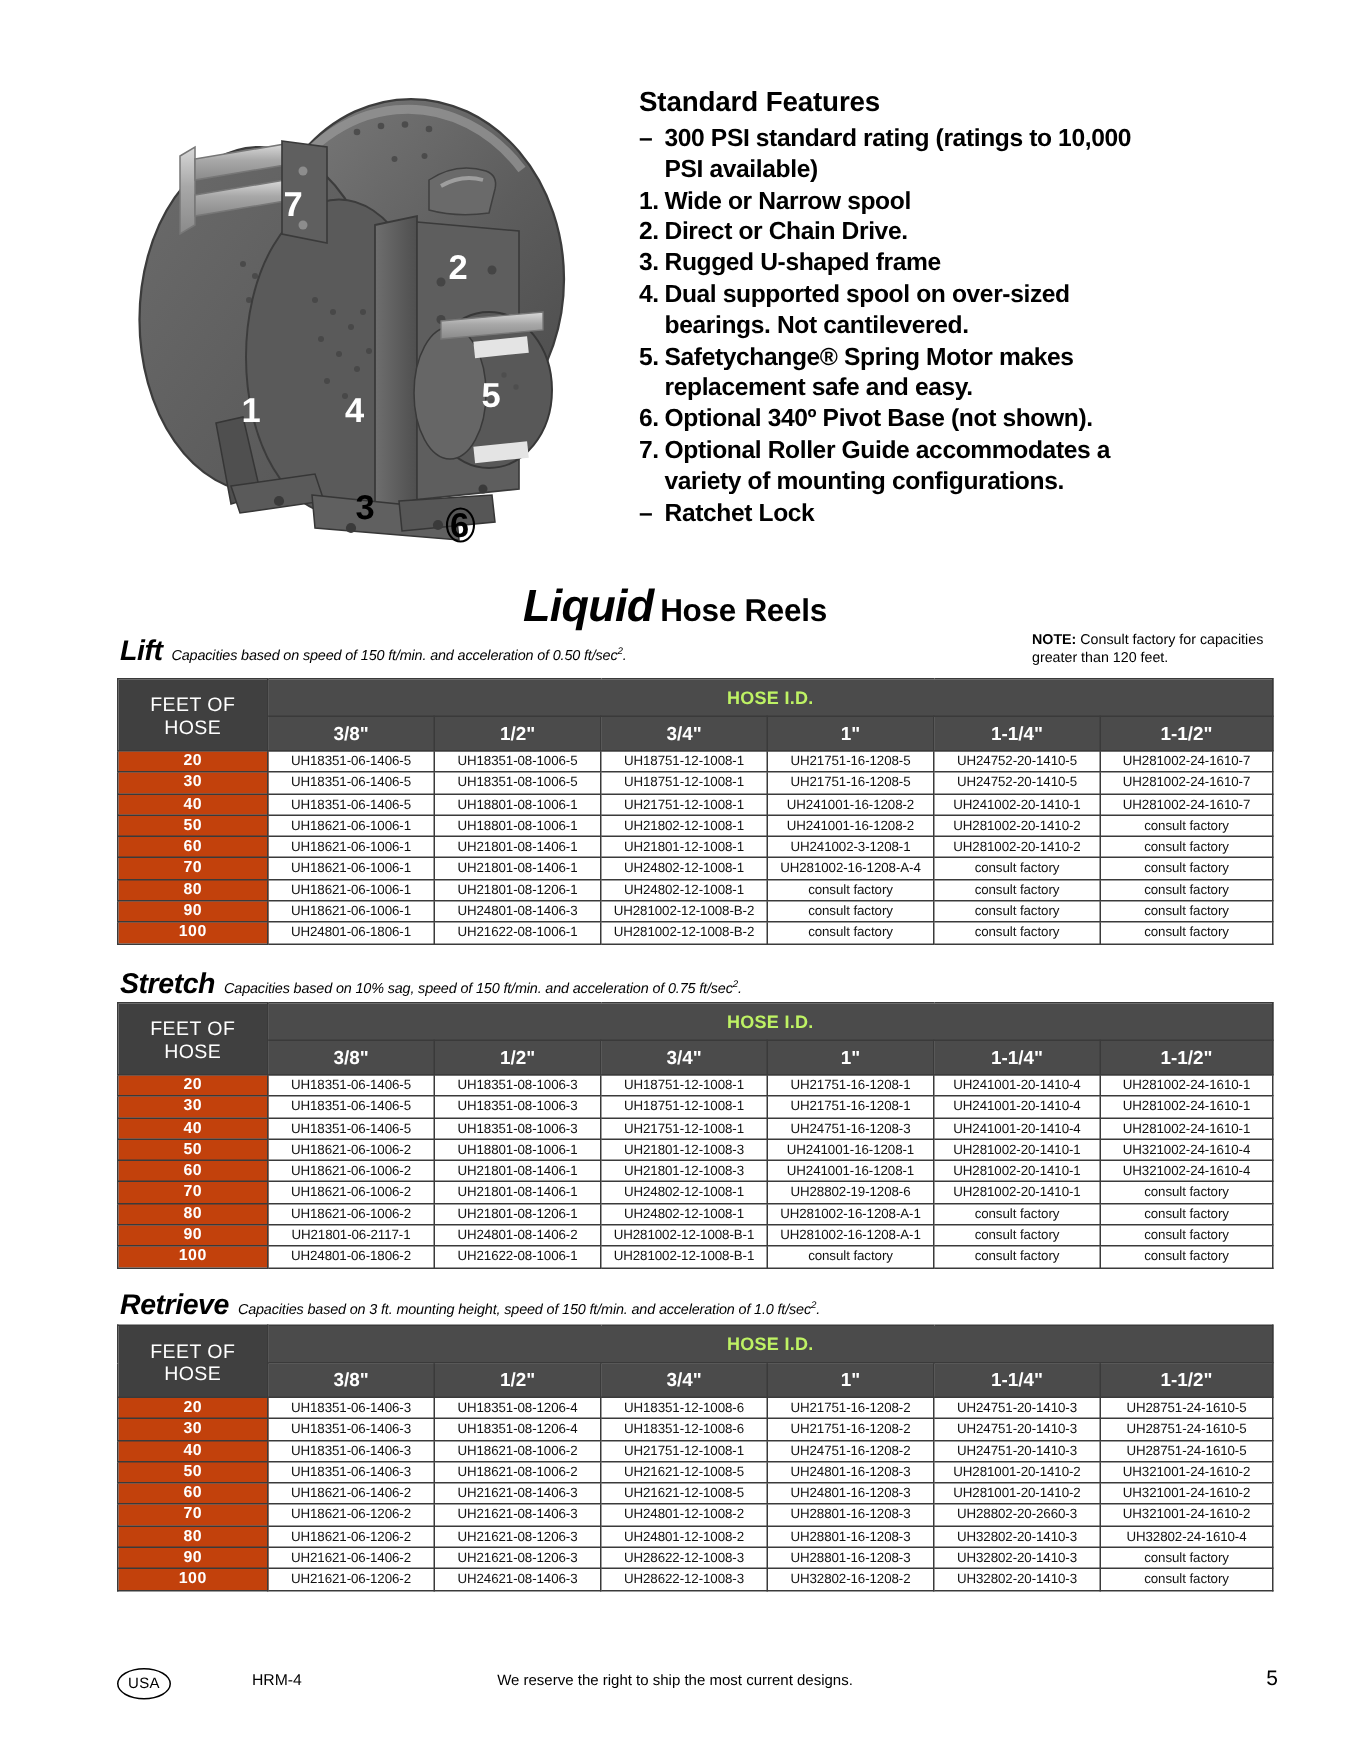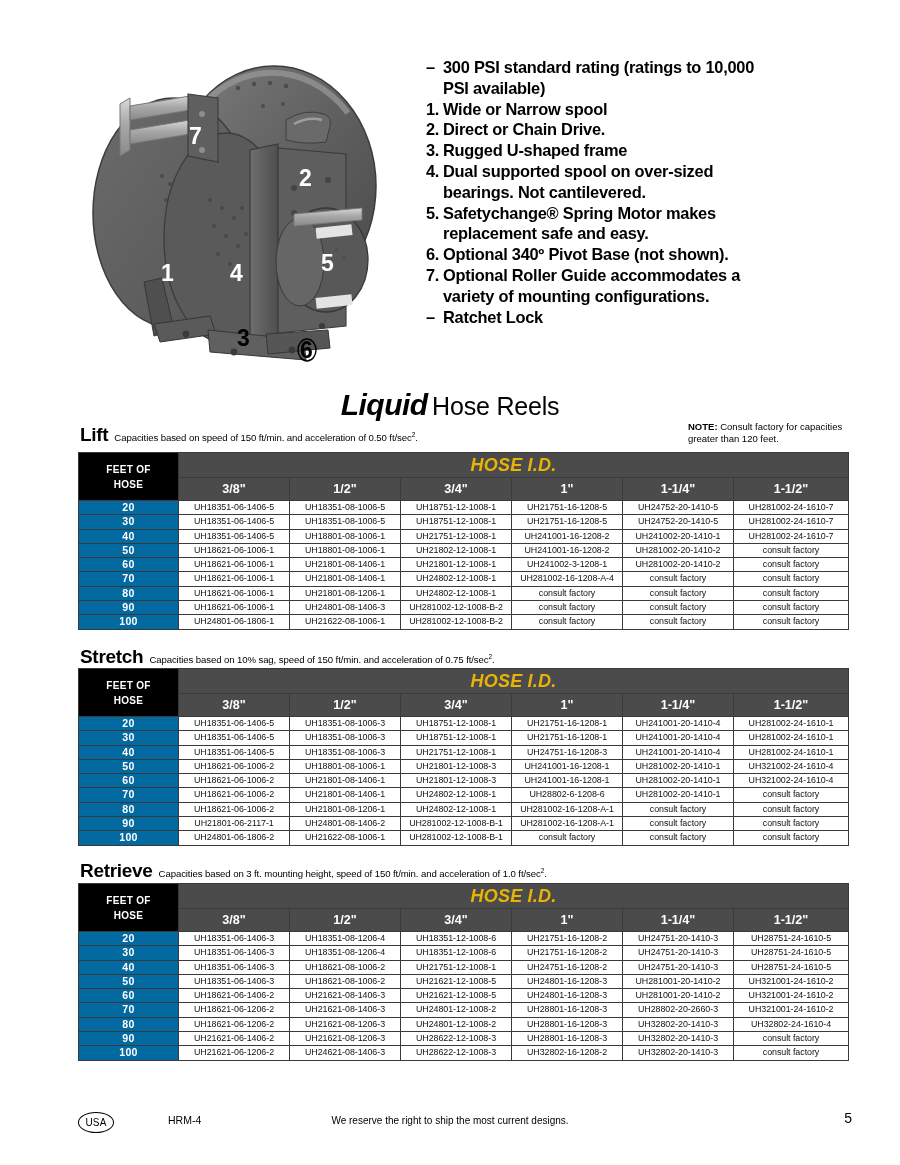--- a/index.html
+++ b/index.html
@@ -60,41 +60,42 @@
     width: 900px;
     text-align: center;
   }
   .page-title .word-italic {
     font-style: italic;
     font-weight: bold;
     font-size: 30px;
     letter-spacing: -0.5px;
   }
   .page-title .word-reg {
-    font-weight: normal;
-    font-size: 25px;
+    font-weight: bold;
+    font-size: 21px;
     letter-spacing: -0.2px;
   }
 
   
   .note {
     position: absolute;
     left: 688px;
     top: 421px;
     width: 180px;
     font-size: 9.5px;
     line-height: 11.6px;
   }
   .note b { font-weight: bold; }
 
   
   .section-cap {
     position: absolute;
     display: flex;
     align-items: baseline;
+    font-style: italic;
   }
   .section-cap .cap-title {
     font-size: 19px;
     font-weight: bold;
     letter-spacing: -0.3px;
   }
   .section-cap .cap-sub {
     font-size: 9.6px;
     margin-left: 6px;
     letter-spacing: -0.1px;
@@ -114,47 +115,46 @@
     background: #ffffff;
   }
   table.spec th, table.spec td {
     border: 1px solid #3a3a3a;
     padding: 0;
     text-align: center;
     vertical-align: middle;
   }
   th.hdr-hoseid {
     background: #4b4b4b;
-    color: #eab308;
-    font-size: 18px;
+    color: #bef264;
+    font-size: 12px;
     font-weight: bold;
     height: 24px;
     letter-spacing: 0.2px;
     border-color: #2a2a2a;
-    font-style: italic;
   }
   th.hdr-feet {
-    background: #000000;
+    background: #404040;
     color: #ffffff;
-    font-size: 10px;
-    font-weight: bold;
+    font-size: 13px;
+    font-weight: normal;
     line-height: 15px;
     letter-spacing: 0.3px;
     border-color: #2a2a2a;
   }
   th.hdr-size {
     background: #4b4b4b;
     color: #ffffff;
     font-size: 12.6px;
     font-weight: bold;
     height: 22px;
     border-color: #2a2a2a;
   }
   td.rowhead {
-    background: #0369a1;
+    background: #c2410c;
     color: #ffffff;
     font-size: 10.6px;
     font-weight: bold;
     height: 13.3px;
     line-height: 13.3px;
     letter-spacing: 0.3px;
     border-color: #2a2a2a;
   }
   td.cell {
     font-size: 8.9px;
@@ -320,20 +320,21 @@
     </g>
     <g font-family="Liberation Sans, sans-serif" font-weight="bold" fill="#000000" font-size="23">
       <text x="159" y="288">3</text>
       <text x="222" y="300">6</text>
     </g>
     <ellipse cx="229" cy="292" rx="9" ry="11" fill="none" stroke="#000" stroke-width="1.4"></ellipse>
   </svg>
 </div>
 
 <div class="features">
+  <h2>Standard Features</h2>
 
   <div class="feat-row">
     <span class="feat-mark">–</span>
     <span class="feat-text">300 PSI standard rating (ratings to 10,000 PSI available)</span>
   </div>
   <div class="feat-row">
     <span class="feat-mark">1.</span>
     <span class="feat-text">Wide or Narrow spool</span>
   </div>
   <div class="feat-row">
@@ -572,21 +573,21 @@
         <td class="cell">UH21801-12-1008-3</td>
         <td class="cell">UH241001-16-1208-1</td>
         <td class="cell">UH281002-20-1410-1</td>
         <td class="cell">UH321002-24-1610-4</td>
       </tr>
       <tr>
         <td class="rowhead">70</td>
         <td class="cell">UH18621-06-1006-2</td>
         <td class="cell">UH21801-08-1406-1</td>
         <td class="cell">UH24802-12-1008-1</td>
-        <td class="cell">UH28802-6-1208-6</td>
+        <td class="cell">UH28802-19-1208-6</td>
         <td class="cell">UH281002-20-1410-1</td>
         <td class="cell">consult factory</td>
       </tr>
       <tr>
         <td class="rowhead">80</td>
         <td class="cell">UH18621-06-1006-2</td>
         <td class="cell">UH21801-08-1206-1</td>
         <td class="cell">UH24802-12-1008-1</td>
         <td class="cell">UH281002-16-1208-A-1</td>
         <td class="cell">consult factory</td>

